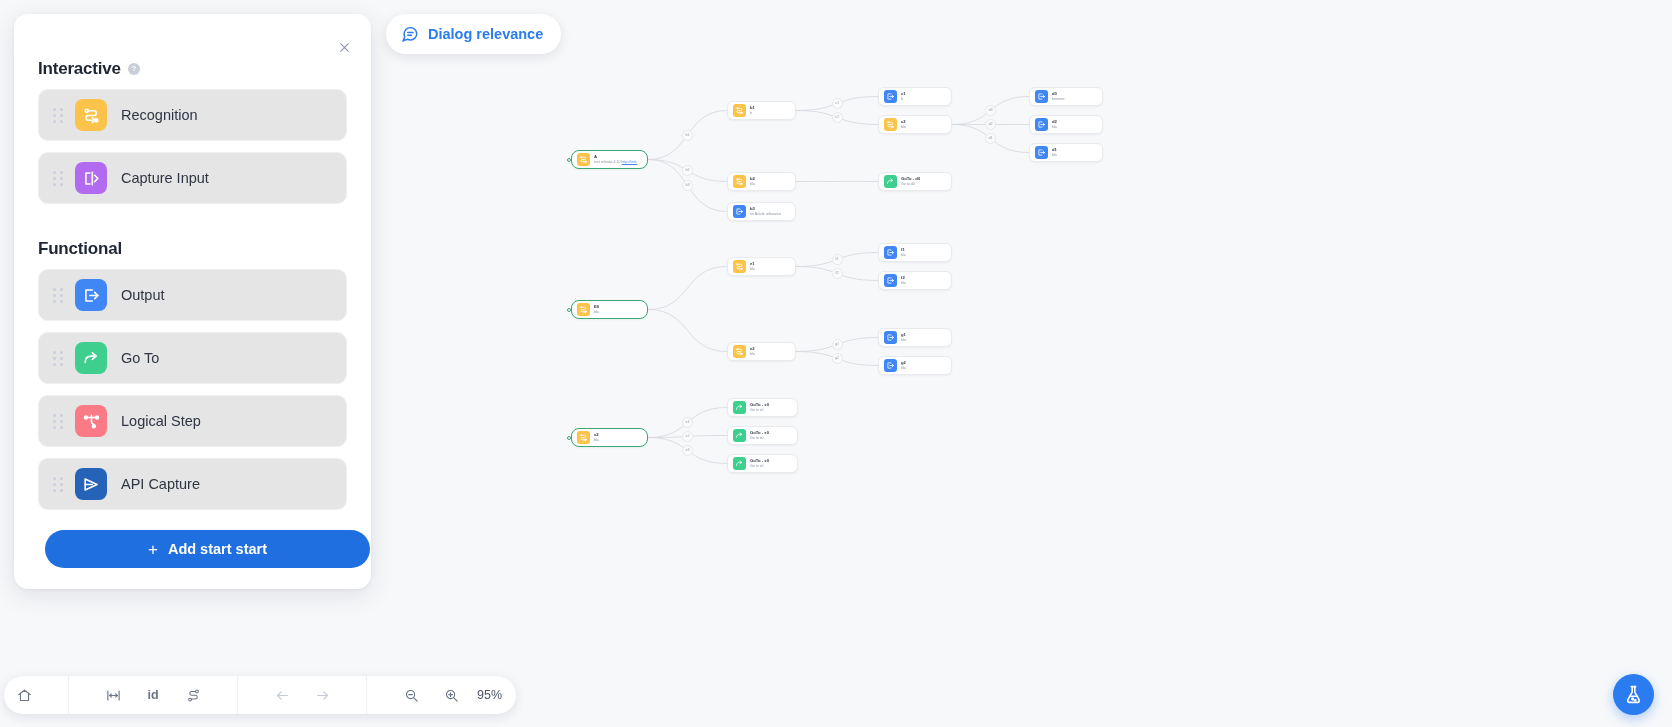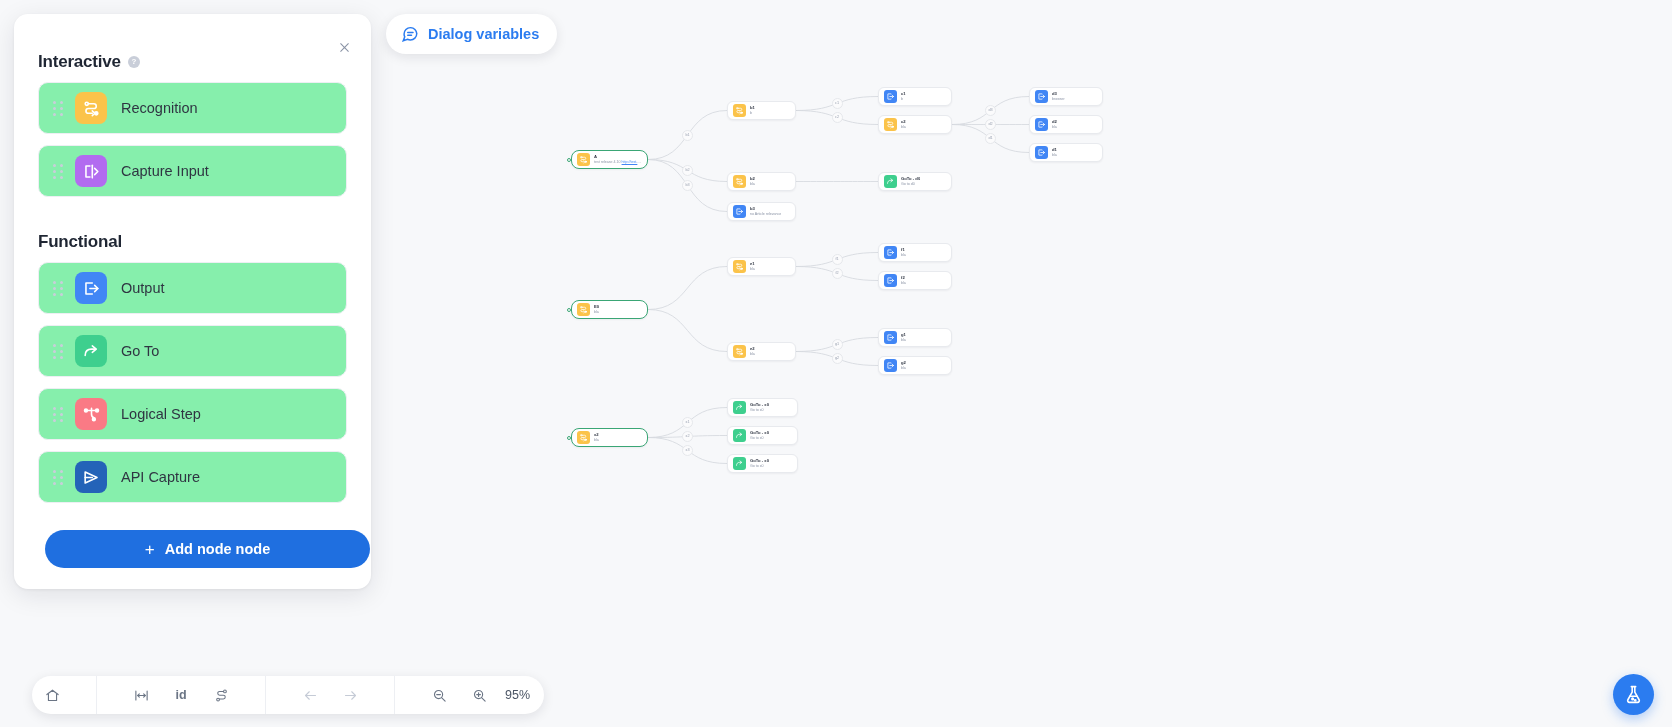--- a/index.html
+++ b/index.html
@@ -85,34 +85,34 @@
     width: 22px; height: 22px;
     display: flex; align-items: center; justify-content: center;
     color: #8a93a5; cursor: pointer;
   }
   #panel-close svg { width: 13px; height: 13px; }
   .sec-head {
     display: flex; align-items: center; gap: 7px;
     font-size: 17px; font-weight: 700; color: #1f2633;
     letter-spacing: -.2px;
   }
-  .sec-head.first { padding-top: 38px; }
+  .sec-head.first { padding-top: 28px; margin-top: 17px; }
   .sec-head.second { padding-top: 24px; }
   .help-dot {
     width: 12px; height: 12px; border-radius: 50%;
     background: #c9ced9; color: #fff;
     font-size: 8px; line-height: 12px; text-align: center;
     font-weight: 700; cursor: pointer;
   }
   .sec-list { margin-top: 10px; }
   .blk {
     height: 52px;
     border: 1px solid #edeff3;
     border-radius: 10px;
-    background: #86efac;
+    background: #e5e5e5;
     display: flex; align-items: center;
     padding: 0 14px;
     margin-bottom: 11px;
     cursor: grab;
   }
   .grip {
     width: 11px; height: 15px;
     display: grid;
     grid-template-columns: repeat(2, 3px);
     grid-template-rows: repeat(3, 3px);
@@ -154,21 +154,21 @@
     background: #fff; border-radius: 20px;
     box-shadow: 0 3px 12px rgba(16,24,40,.10);
     display: flex; align-items: center; gap: 9px;
     color: #2b7cf0; font-size: 14.5px; font-weight: 700;
     cursor: pointer;
   }
   #dialog-vars svg { width: 18px; height: 18px; display: block; }
 
   
   #toolbar {
-    position: absolute; left: 32px; bottom: 13px;
+    position: absolute; left: 4px; bottom: 13px;
     height: 38px;
     background: #fff; border-radius: 19px;
     box-shadow: 0 3px 12px rgba(16,24,40,.10);
     display: flex; align-items: flex-start; gap: 24px;
   }
   .tb-group { display: flex; align-items: center; height: 100%; }
   .tb-sep { width: 1px; height: 38px; background: #edeff3; }
   .tb-btn {
     width: 40px; height: 38px;
     display: flex; align-items: center; justify-content: center;
@@ -645,32 +645,32 @@
               <path d="M4 5l15 7-15 7z"></path>
               <path d="M4 12h9"></path>
             </svg>
           </div>
           <div class="blk-label">API Capture</div>
         </div>
       </div>
 
     <button id="add-start">
       <span class="plus">+</span>
-      <span>Add node node</span>
+      <span>Add start start</span>
     </button>
   </div>
 
   <div id="dialog-vars">
     <span>
       <svg viewBox="0 0 24 24" fill="none" stroke="currentColor" stroke-width="2" stroke-linecap="round">
         <path d="M21 11.5a8.4 8.4 0 0 1-8.5 8.4 8.5 8.5 0 0 1-3.8-.9L3 21l2-5.2a8.4 8.4 0 0 1-.9-3.8 8.5 8.5 0 0 1 8.4-8.5h.5a8.4 8.4 0 0 1 8 8v.5z"></path>
         <path d="M9 10h7M9 13.5h5"></path>
       </svg>
     </span>
-    <span>Dialog variables</span>
+    <span>Dialog relevance</span>
   </div>
 
   <div id="toolbar">
     <div class="tb-group">
       <button class="tb-btn">
         <svg viewBox="0 0 24 24" fill="none" stroke="currentColor" stroke-width="1.8" stroke-linecap="round" stroke-linejoin="round">
           <path d="M3 10.5 12 3.5l9 7"></path>
             <path d="M5.5 9.5V20h13V9.5"></path>
         </svg>
       </button>

